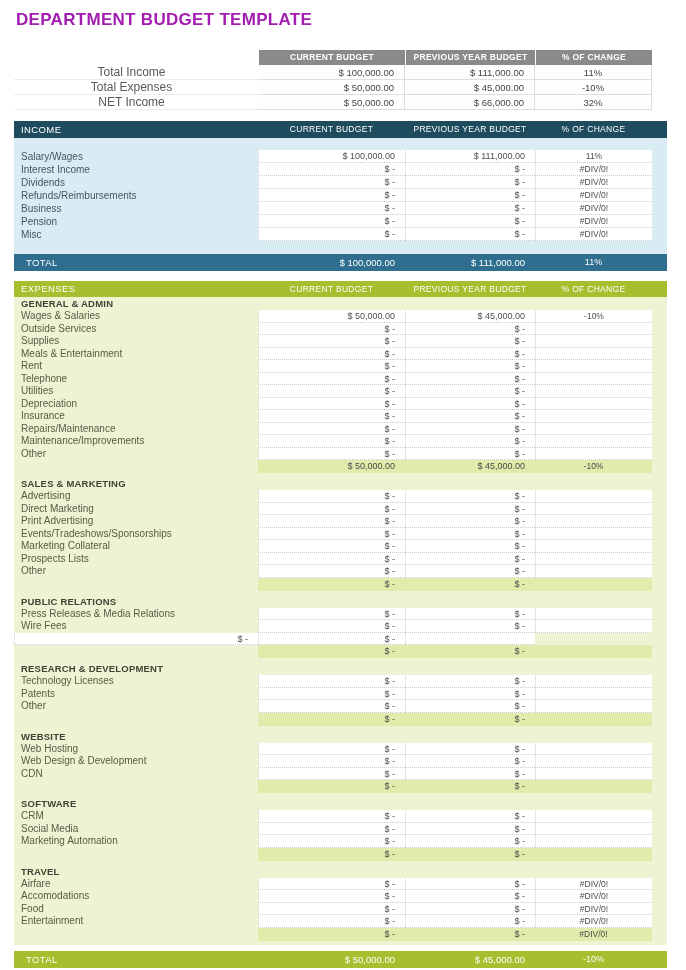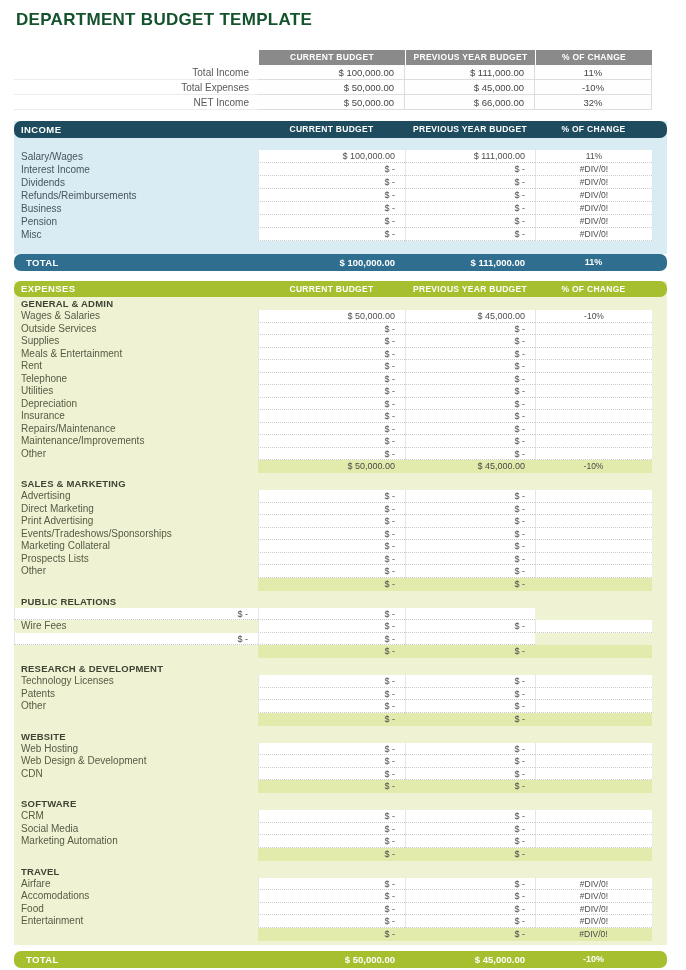--- a/index.html
+++ b/index.html
@@ -7,40 +7,40 @@
     --income-header:#1f4b5e;
     --income-band:#d9ecf4;
     --income-total:#2f6e8e;
     --expense-header:#a5bf2e;
     --expense-band:#eff3d3;
     --subtotal:#e2ebab;
   }
   html,body{margin:0;padding:0;background:#fff;}
   body{width:686px;height:970px;font-family:"Liberation Sans",sans-serif;-webkit-font-smoothing:antialiased;}
   .sheet{position:relative;width:686px;height:970px;overflow:hidden;background:#fff;}
-  .page-title{margin:0;padding:10px 17px 0 16px;height:24px;font-size:17px;font-weight:bold;color:#14532d;letter-spacing:.3px;}
+  .page-title{margin:0;padding:10px 17px 0 16px;height:24px;font-size:17px;font-weight:bold;color:#a21caf;letter-spacing:.3px;}
 
   .row{display:grid;grid-template-columns:244px 147px 130px 117px;}
   .c{overflow:hidden;white-space:nowrap;}
 
   
   .summary{width:653px;margin:16px 0 0 14px;}
   .summary .row{height:15px;line-height:15px;}
   .summary .hdr .colh{background:var(--summary-header);color:#fff;font-weight:bold;font-size:8.5px;text-align:center;letter-spacing:.3px;border-left:1px solid #fff;}
   .summary .hdr .lbl{background:transparent;}
-  .summary .srow .lbl{text-align:right;padding-right:9px;font-size:10px;color:#595959;border-bottom:1px solid #ececec;}
+  .summary .srow .lbl{text-align:center;padding-right:9px;font-size:12px;color:#595959;border-bottom:1px solid #ececec;}
   .summary .srow .money{background:#fefefe;text-align:right;padding-right:10px;font-size:9.5px;color:#454545;border-bottom:1px solid #ddd;border-right:1px solid #ddd;box-sizing:border-box;}
   .summary .srow .pct{background:#fefefe;text-align:center;font-size:9.5px;color:#454545;border-bottom:1px solid #ddd;border-right:1px solid #ddd;box-sizing:border-box;}
 
   
   .band{width:653px;margin-left:14px;}
   .band.blue{background:var(--income-band);margin-top:11px;}
   .band.green{background:var(--expense-band);margin-top:10px;padding-bottom:4px;}
 
-  .bar{display:grid;grid-template-columns:244px 147px 130px 117px;color:#fff;font-weight:bold;border-radius:7px;}
+  .bar{display:grid;grid-template-columns:244px 147px 130px 117px;color:#fff;font-weight:normal;}
   .bar .bar-label{padding-left:7px;font-size:9.5px;letter-spacing:.4px;}
   .bar .colh{font-size:8.5px;text-align:center;letter-spacing:.3px;}
   .income-bar{background:var(--income-header);height:17px;line-height:17px;}
   .expense-bar{background:var(--expense-header);height:16px;line-height:16px;}
 
   .band .row.item{height:13px;line-height:13px;}
   .band.green .row.item{height:12.5px;line-height:12.5px;}
   .band .lbl{padding-left:7px;font-size:10px;}
   .band.blue .lbl{color:#47555e;}
   .band.green .lbl{color:#565b45;}
@@ -298,20 +298,21 @@
           <div class="row subtotal">
             <div class="c lbl"></div>
             <div class="c money">$ -</div>
             <div class="c money">$ -</div>
             <div class="c pct"></div>
           </div>
         </div>
         <div class="group">
           <div class="gtitle">PUBLIC RELATIONS</div>
           <div class="row item">
+            <div class="c lbl">Press Releases &amp; Media Relations</div>
             <div class="c money">$ -</div>
             <div class="c money">$ -</div>
             <div class="c pct"></div>
           </div>
           <div class="row item">
             <div class="c lbl">Wire Fees</div>
             <div class="c money">$ -</div>
             <div class="c money">$ -</div>
             <div class="c pct"></div>
           </div>

